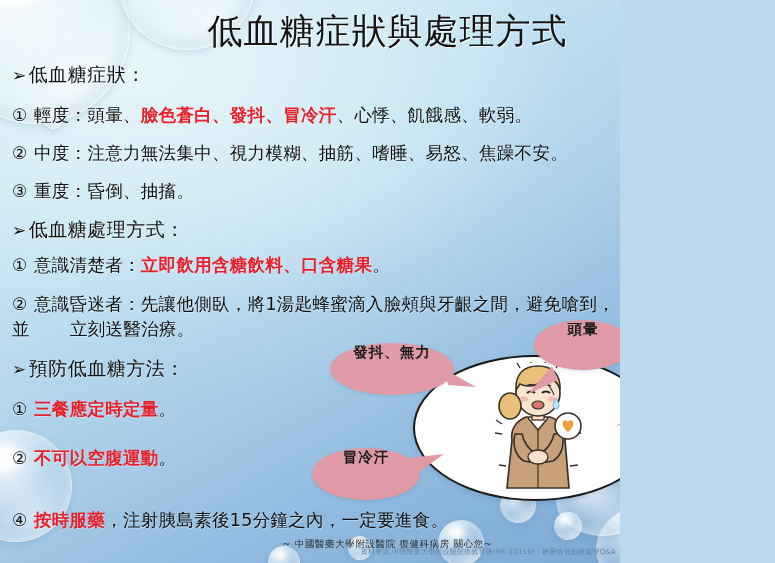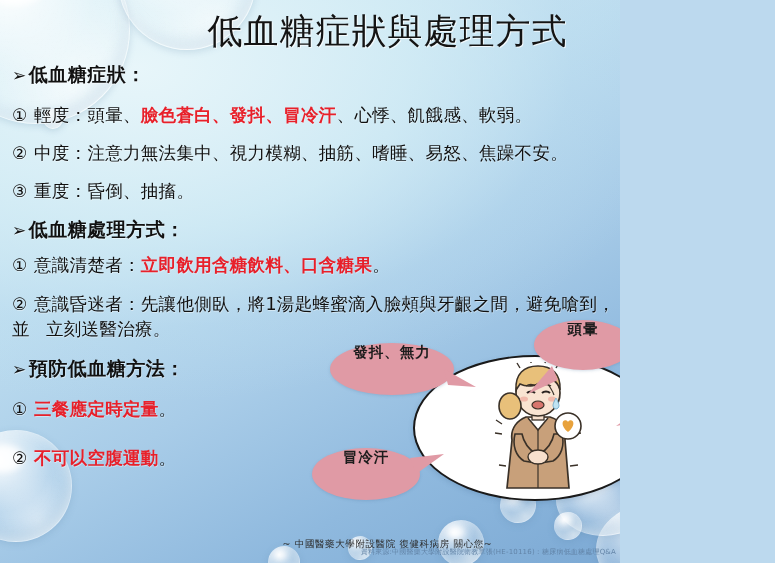--- a/index.html
+++ b/index.html
@@ -35,21 +35,21 @@
 
   
   #title{
     position:absolute;left:0;top:10px;width:775px;text-align:center;
     font-size:35px;line-height:42px;font-weight:400;color:#141414;
     letter-spacing:1px;
     text-shadow:1px 1px 0 rgba(255,255,255,0.75);
     white-space:nowrap;
   }
   .heading{
-    position:absolute;left:12px;font-size:19px;font-weight:bold;color:#111;
+    position:absolute;left:12px;font-size:19px;font-weight:normal;color:#111;
     white-space:nowrap;letter-spacing:0.5px;
     text-shadow:0.5px 0.5px 0 rgba(255,255,255,0.5);
   }
   .heading .arrow{font-size:17px;margin-right:2px;display:inline-block;}
   .item{
     position:absolute;left:12px;font-size:17.5px;color:#111;
     letter-spacing:0.3px;line-height:25px;
     text-shadow:0.5px 0.5px 0 rgba(255,255,255,0.40);
   }
   .item .num{display:inline-block;width:22px;font-size:17px;}
@@ -133,35 +133,38 @@
     <span class="arrow">➢</span><span>低血糖處理方式：</span>
   </div>
 
   <div class="item" style="top:253px;">
     <span class="num">①</span><span class="body"><span>意識清楚者：</span><span class="red">立即飲用含糖飲料、口含糖果</span><span>。</span></span>
   </div>
 
   <div class="item" style="top:292px;">
     <span class="num">②</span><span class="body"><span>意識昏迷者：先讓他側臥，將1湯匙蜂蜜滴入臉頰與牙齦之間，避免嗆到，並</span></span>
   </div>
-  <div class="cont" style="top:317px;">立刻送醫治療。</div>
+  <div class="cont" style="top:317px;margin-left:24px;">立刻送醫治療。</div>
 
   <div class="heading" style="top:356px;">
     <span class="arrow">➢</span><span>預防低血糖方法：</span>
   </div>
 
   <div class="item" style="top:397px;">
     <span class="num">①</span><span class="body"><span class="red">三餐應定時定量</span><span>。</span></span>
   </div>
 
   <div class="item" style="top:434px;margin-top:12px;">
     <span class="num">②</span><span class="body"><span class="red">不可以空腹運動</span><span>。</span></span>
   </div>
 
 
+  <div class="item" style="top:508px;">
+    <span class="num">④</span><span class="body"><span class="red">按時服藥</span><span>，注射胰島素後15分鐘之內，一定要進食。</span></span>
+  </div>
 
   <div id="illustration">
 
     <div id="white-oval"></div>
 
     <svg class="person" viewBox="0 0 96 132">
 
       <path d="M22 78 C20 66 28 58 36 55 L60 55 C70 58 77 66 75 78 L79 126 L17 126 Z" fill="#c8a07a" stroke="#3a3128" stroke-width="1.7"></path>
       <path d="M48 60 L48 126" stroke="#3a3128" stroke-width="1.2" fill="none"></path>
 

